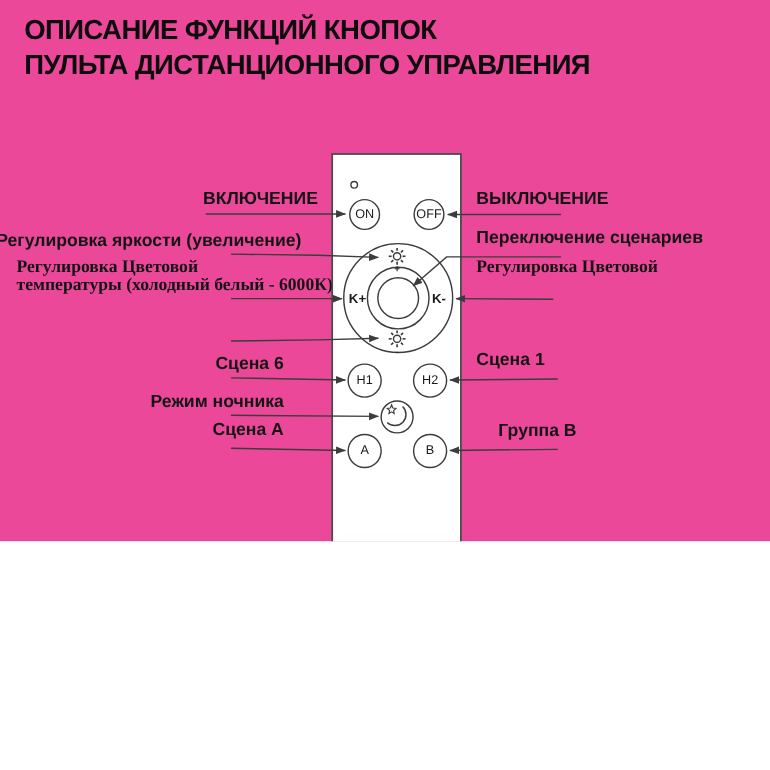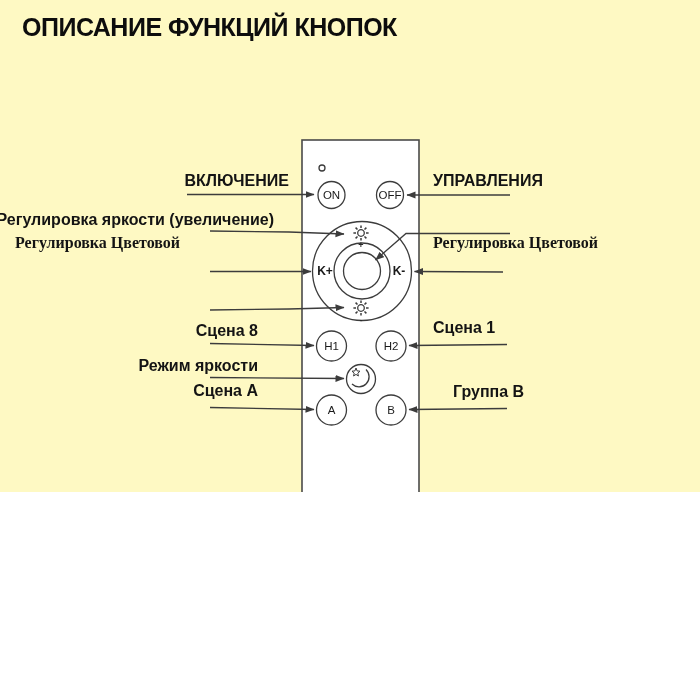--- a/index.html
+++ b/index.html
@@ -1,17 +1,17 @@
 <!DOCTYPE html>
 <html><head>
 <meta charset="utf-8">
 <style>
   html,body{margin:0;padding:0;background:#ffffff;}
   body{width:700px;height:700px;font-family:"Liberation Sans",sans-serif;color:#151515;}
-  .canvas{position:relative;width:700px;height:492px;overflow:hidden;background:#fef9c3;}
+  .canvas{position:relative;width:700px;height:492px;overflow:hidden;background:#ec4899;}
   .title{position:absolute;left:22px;top:11px;font-size:25px;font-weight:bold;
          letter-spacing:-0.5px;line-height:32px;color:#0d0d0d;white-space:nowrap;}
   .lbl{position:absolute;font-size:16px;font-weight:bold;line-height:16px;
        white-space:nowrap;color:#141414;}
   .lbl.two{line-height:17px;font-family:Liberation Serif, serif;}
   .alignr{text-align:right;}
   svg{position:absolute;left:0;top:0;}
   .stroke{fill:none;stroke:#3c3c3c;stroke-width:1.3px;}
   .body-stroke{fill:#ffffff;stroke:#4a4a4a;stroke-width:1.6px;}
   .btn{fill:#ffffff;stroke:#3c3c3c;stroke-width:1.3px;}
@@ -20,32 +20,35 @@
   .k-txt{font-size:12px;font-weight:bold;fill:#1a1a1a;text-anchor:middle;dominant-baseline:central;}
   .mark-txt{font-size:9px;font-weight:bold;fill:#2a2a2a;text-anchor:middle;dominant-baseline:central;}
 </style>
 </head>
 <body>
 
 <div class="canvas">
 
   <div class="title">
     <div>ОПИСАНИЕ ФУНКЦИЙ КНОПОК</div>
+    <div>ПУЛЬТА ДИСТАНЦИОННОГО УПРАВЛЕНИЯ</div>
   </div>
 
   <div class="lbl alignr" style="right:411px;top:173px">ВКЛЮЧЕНИЕ</div>
   <div class="lbl alignr" style="right:426px;top:212px">Регулировка яркости (увеличение)</div>
   <div class="lbl two" style="left:15px;top:234px">
     <div>Регулировка Цветовой</div>
+    <div>температуры (холодный белый - 6000К)</div>
   </div>
-  <div class="lbl alignr" style="right:442px;top:323px">Сцена 8</div>
-  <div class="lbl alignr" style="right:442px;top:358px">Режим яркости</div>
+  <div class="lbl alignr" style="right:442px;top:323px">Сцена 6</div>
+  <div class="lbl alignr" style="right:442px;top:358px">Режим ночника</div>
   <div class="lbl alignr" style="right:442px;top:383px">Сцена A</div>
 
-  <div class="lbl" style="left:433px;top:173px">УПРАВЛЕНИЯ</div>
+  <div class="lbl" style="left:433px;top:173px">ВЫКЛЮЧЕНИЕ</div>
+  <div class="lbl" style="left:433px;top:209px">Переключение сценариев</div>
   <div class="lbl two" style="left:433px;top:234px">
     <div>Регулировка Цветовой</div>
   </div>
   <div class="lbl" style="left:433px;top:320px">Сцена 1</div>
   <div class="lbl" style="left:453px;top:384px">Группа B</div>
 
   <svg width="700" height="700" viewBox="0 0 700 700">
     <defs>
       <marker id="arrow" markerUnits="userSpaceOnUse" markerWidth="10" markerHeight="8" refX="8.5" refY="3.5" orient="auto">
         <path d="M0,0 L9,3.5 L0,7 Z" fill="#3c3c3c"></path>

